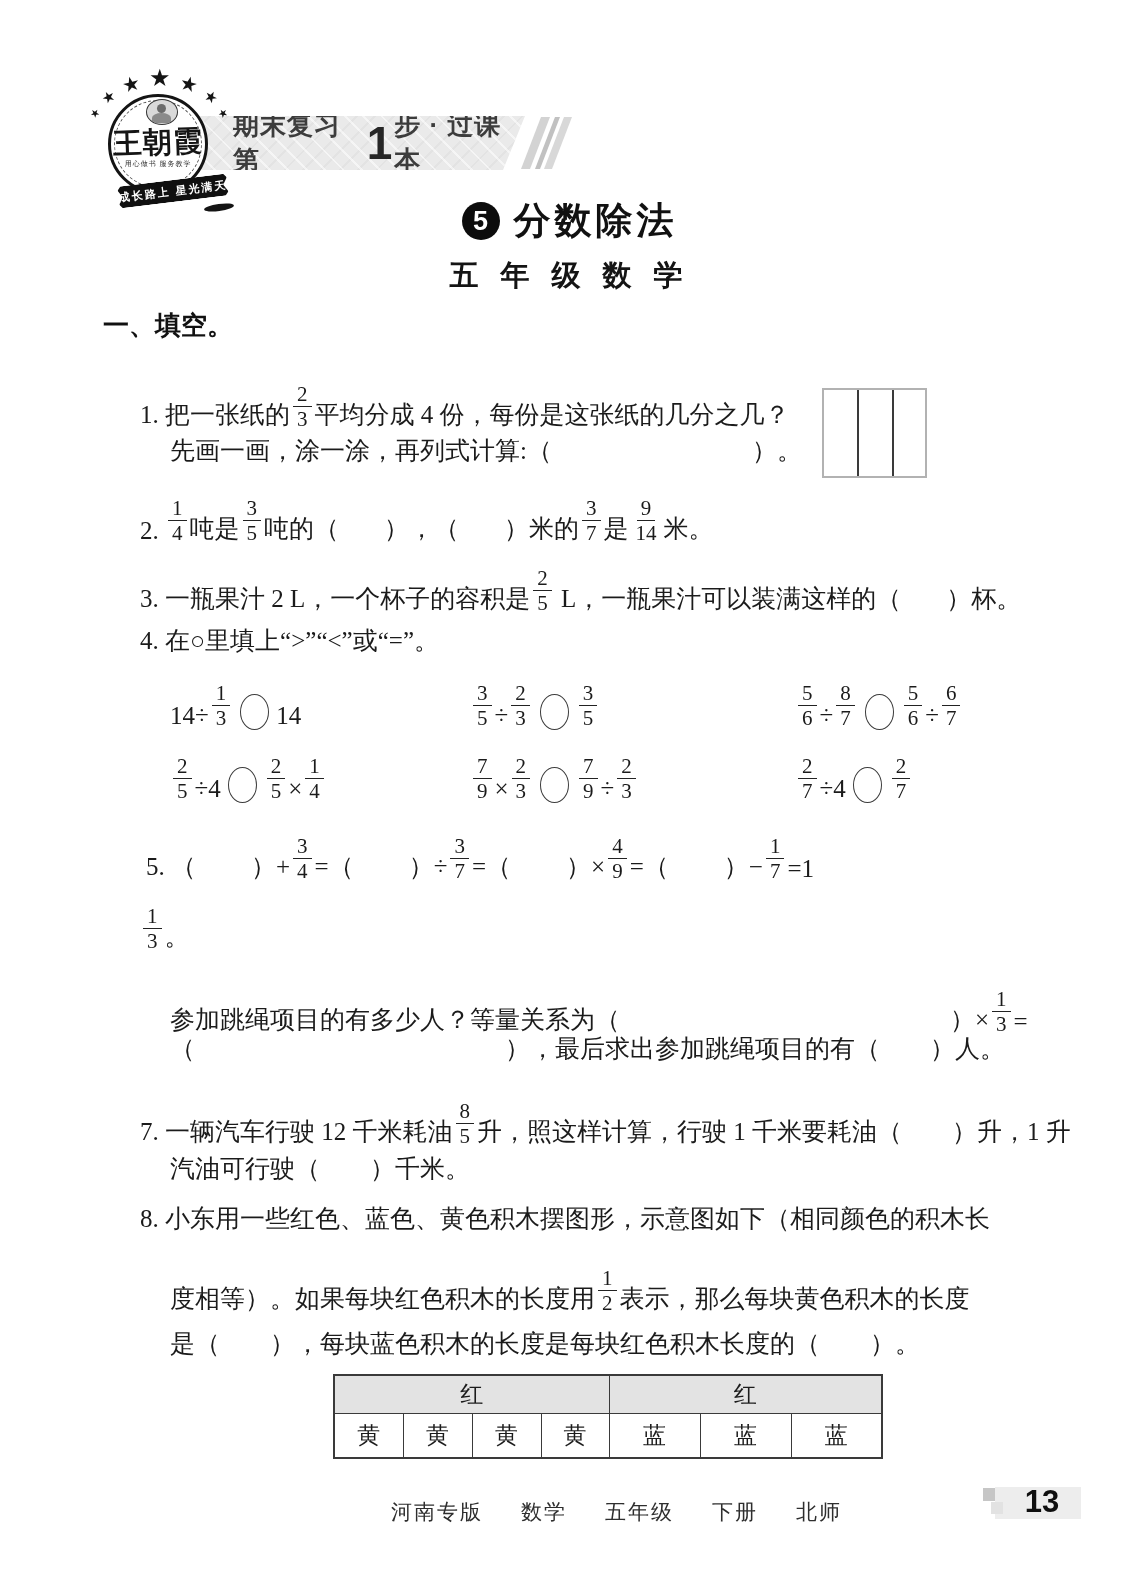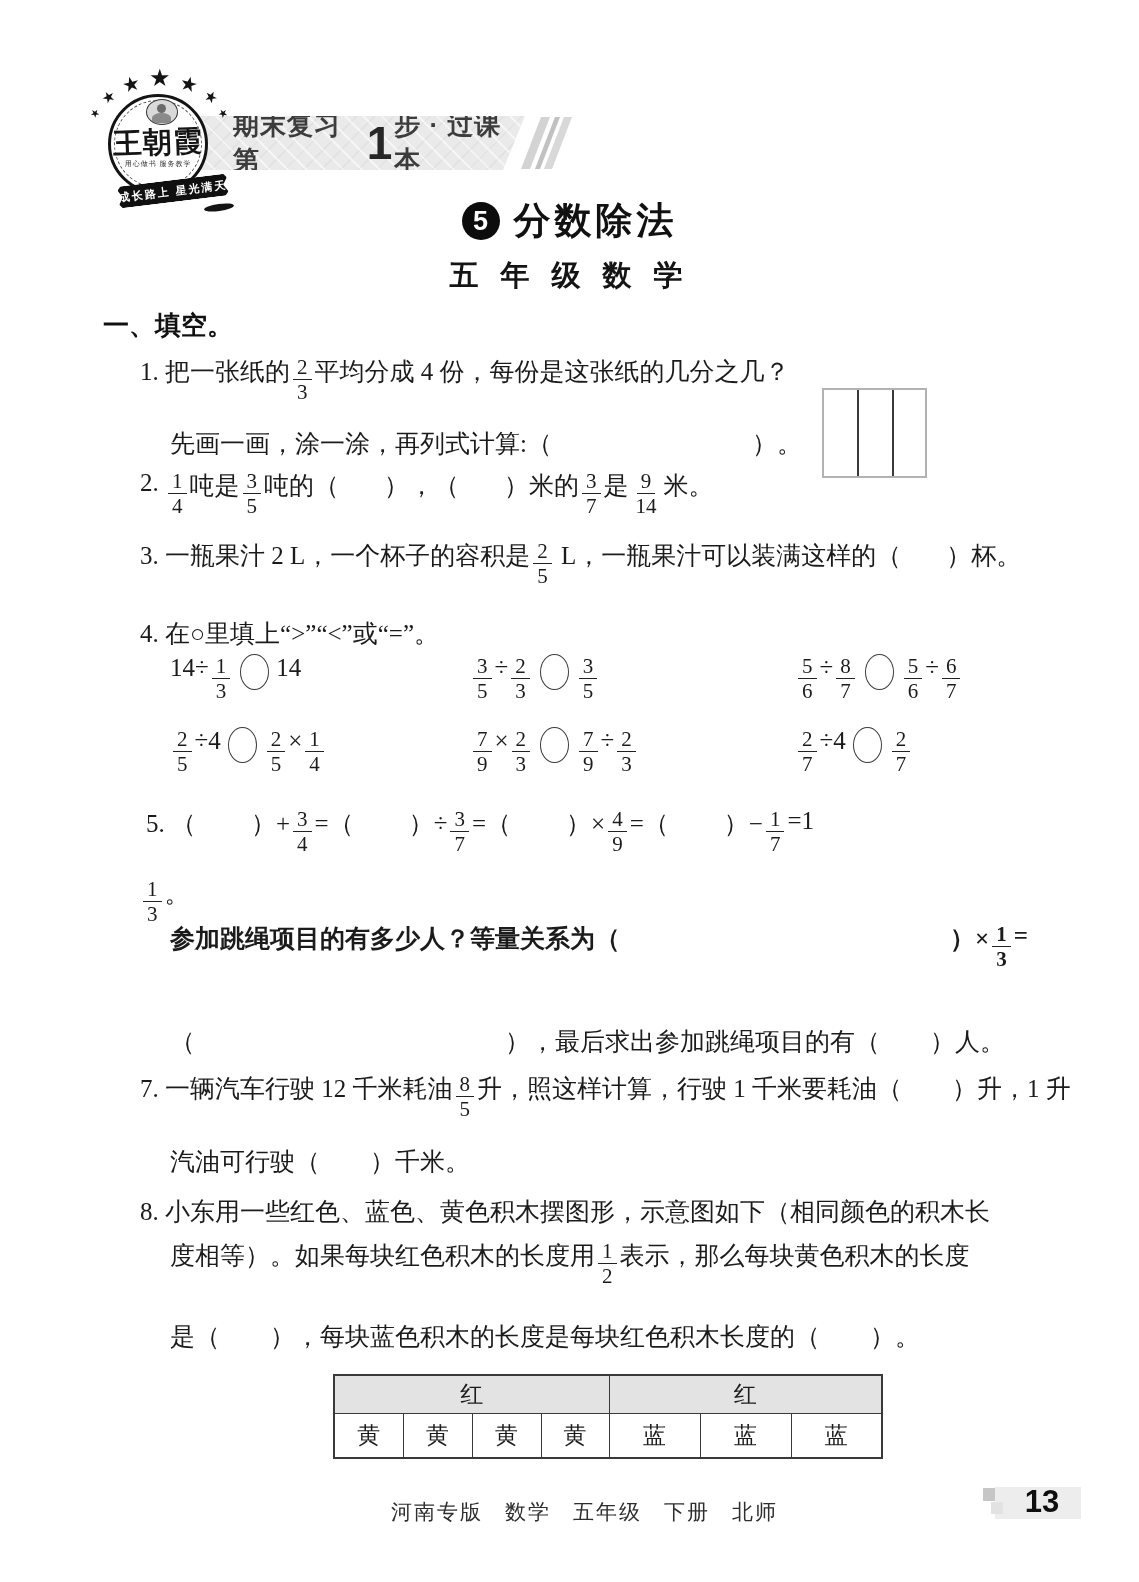--- a/index.html
+++ b/index.html
@@ -41,21 +41,21 @@
   .title-row{position:absolute;left:0;top:196px;width:100%;display:flex;align-items:center;justify-content:center;gap:14px;}
   .badge{width:38px;height:38px;border-radius:50%;background:#0c0c0c;color:#fff;display:flex;align-items:center;
          justify-content:center;font-size:27px;font-weight:900;font-family:"Liberation Sans",sans-serif;}
   .title-txt{font-size:37px;font-weight:700;letter-spacing:4px;color:#111;font-family:"Liberation Sans",sans-serif;}
   .subtitle{position:absolute;left:0;top:256px;width:100%;text-align:center;font-size:29px;font-weight:600;
             letter-spacing:7px;color:#141414;font-family:"Liberation Sans",sans-serif;}
   .section-head{position:absolute;left:103px;top:308px;font-size:26px;font-weight:800;color:#111;
                 font-family:"Liberation Sans",sans-serif;}
 
   
-  .mline{position:absolute;display:flex;align-items:flex-start;height:76px;white-space:nowrap;font-size:25px;color:#1b1b1b;}
+  .mline{position:absolute;display:flex;align-items:flex-end;height:76px;white-space:nowrap;font-size:25px;color:#1b1b1b;}
   .mline.short{height:40px;}
   .mt{white-space:pre;}
   .msp{display:inline-block;height:1px;}
   .frac{display:inline-flex;flex-direction:column;align-items:center;margin:0 3px;font-size:21px;line-height:1.15;}
   .frac .fn{border-bottom:1.6px solid #222;padding:0 4px;}
   .frac .fd{padding:0 4px;}
   .mcirc{display:inline-block;width:27px;height:34px;border:1.4px solid #3c3c3c;border-radius:50%;margin:0 7px;flex:none;}
 
   
   .rect-diagram{position:absolute;left:822px;top:388px;width:105px;height:90px;border:2px solid #b2b2b2;box-sizing:border-box;}
@@ -63,21 +63,21 @@
 
   
   .blocks-table{position:absolute;left:333px;top:1374px;border-collapse:collapse;table-layout:fixed;
                 font-size:23px;color:#1b1b1b;}
   .blocks-table td{border:1.6px solid #3a3a3a;text-align:center;padding:0;}
   .blocks-table .th td{background:#e3e3e3;height:37px;}
   .blocks-table .tb td{height:43px;background:#fff;}
   .blocks-table{border:2.5px solid #3a3a3a;}
 
   
-  .footer-left{position:absolute;left:391px;top:1498px;display:flex;gap:22px;font-size:21px;color:#2e2e2e;letter-spacing:2px;}
+  .footer-left{position:absolute;left:391px;top:1498px;display:flex;gap:38px;font-size:21px;color:#2e2e2e;letter-spacing:2px;}
   .pagenum-bar{position:absolute;left:995px;top:1487px;width:86px;height:32px;background:#ededed;}
   .sq{position:absolute;}
   .pagenum{position:absolute;left:1008px;top:1484px;width:68px;text-align:center;font-size:31px;font-weight:700;
            color:#0f0f0f;font-family:"Liberation Sans",sans-serif;}
 </style>
 </head>
 <body>
 
 <div class="page">
 
@@ -305,21 +305,21 @@
       <span class="mt">=1</span>
     </div>
 
   <div class="mline" style="left:140px;top:877px;">
       <span class="frac">
         <span class="fn">1</span>
         <span class="fd">3</span>
       </span>
       <span class="mt">。</span>
     </div>
-  <div class="mline" style="left:170px;top:922px;font-weight:bold;">
+  <div class="mline" style="left:170px;top:960px;">
       <span class="mt">参加跳绳项目的有多少人？等量关系为（</span>
       <span class="msp" style="width: 330px;"></span>
       <span class="mt">）×</span>
       <span class="frac">
         <span class="fn">1</span>
         <span class="fd">3</span>
       </span>
       <span class="mt">=</span>
     </div>
   <div class="mline short" style="left:170px;top:1025px;">

